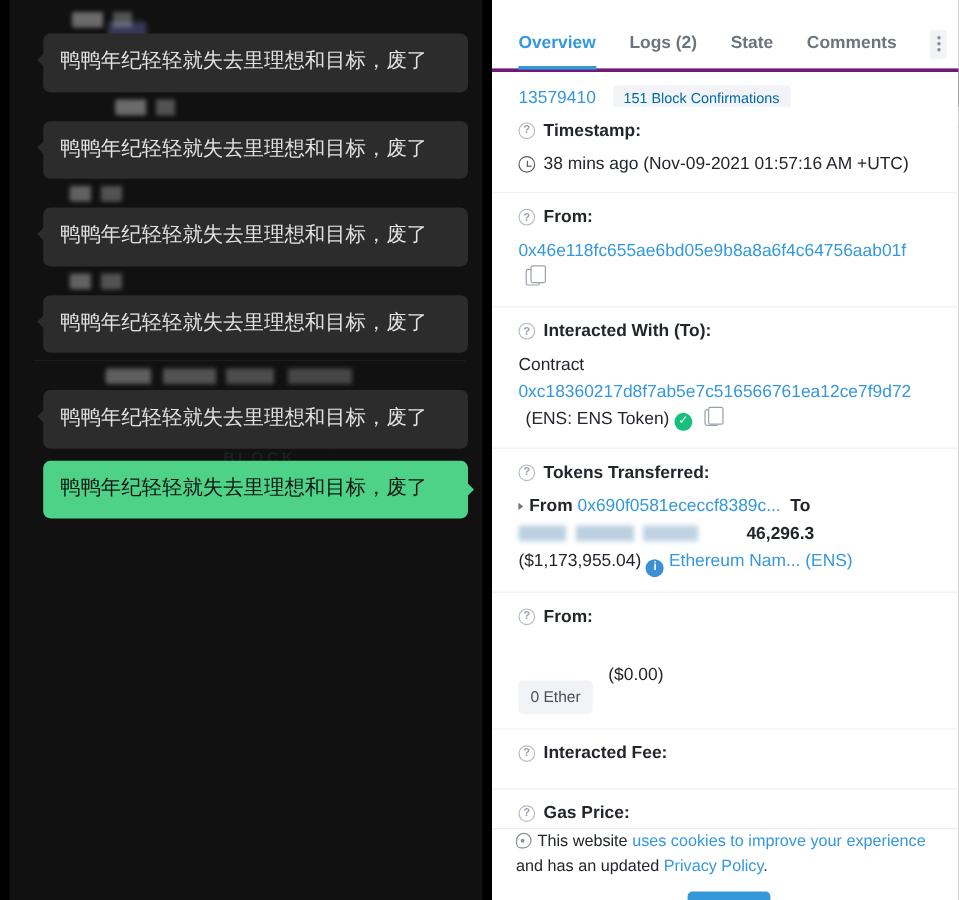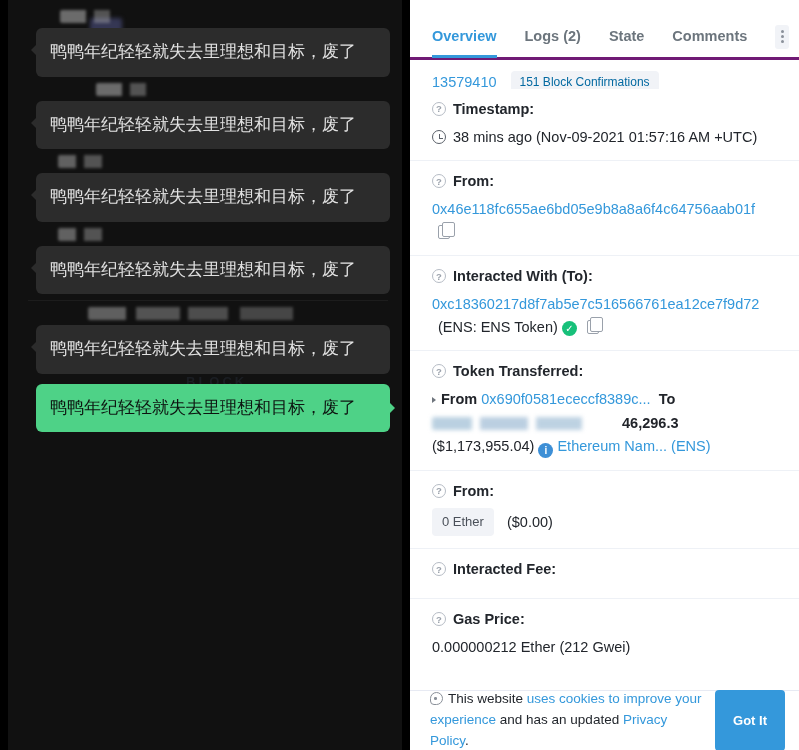--- a/index.html
+++ b/index.html
@@ -314,33 +314,35 @@
     background: #3d8fd6; color:#fff; font-size: 10px; font-weight: 700;
     flex: 0 0 15px; vertical-align: -3px; line-height: 1;
   }
   .pill {
     display: inline-block;
     background: #f1f3f7;
     color: #4a5059;
     font-size: 13px;
     padding: 4px 10px;
     border-radius: 4px;
+    margin-top: 36px;
   }
 
   
   .cookiebar {
     position: absolute;
     left: 0; right: 0; bottom: 0;
     height: 60px;
     background: #fff;
     border-top: 1px solid #e7eaf3;
     display: flex;
     align-items: center;
     padding: 0 14px 0 20px;
     gap: 10px;
+    flex-direction: column;
   }
   .cookie-text {
     font-size: 13.5px;
     line-height: 1.55;
     color: #22262c;
     flex: 1;
   }
   .cookie-icon {
     display:inline-block; width: 13px; height: 13px;
     border: 1.3px solid #8a9099; border-radius: 50% 50% 50% 4px;
@@ -474,33 +476,34 @@
           <span class="link">0x46e118fc655ae6bd05e9b8a8a6f4c64756aab01f</span>
           <span class="copy"></span>
         </div>
       </div>
 
       <div class="field">
         <div class="flabel">
           <span class="qicon">?</span>
           <span>Interacted With (To):</span>
         </div>
+        <div class="fval">Contract</div>
         <div class="fval">
           <span class="link">0xc18360217d8f7ab5e7c516566761ea12ce7f9d72</span>
           <span style="margin-left:6px;">(ENS:</span>
           <span>ENS Token)</span>
           <span class="checkgreen">✓</span>
           <span class="copy"></span>
         </div>
       </div>
 
       <div class="field">
         <div class="flabel">
           <span class="qicon">?</span>
-          <span>Token Transferred:</span>
+          <span>Tokens Transferred:</span>
         </div>
         <div class="token-row">
           <span class="caret-r"></span><strong>From</strong>
           <span class="link">0x690f0581ececcf8389c...</span>&nbsp;
           <strong>To</strong>
           <br>
           <span class="blur-addr"></span>
           <span style="margin-left:14px;font-weight:bold;">46,296.3</span>
           <br>
           <span>($1,173,955.04)</span>

